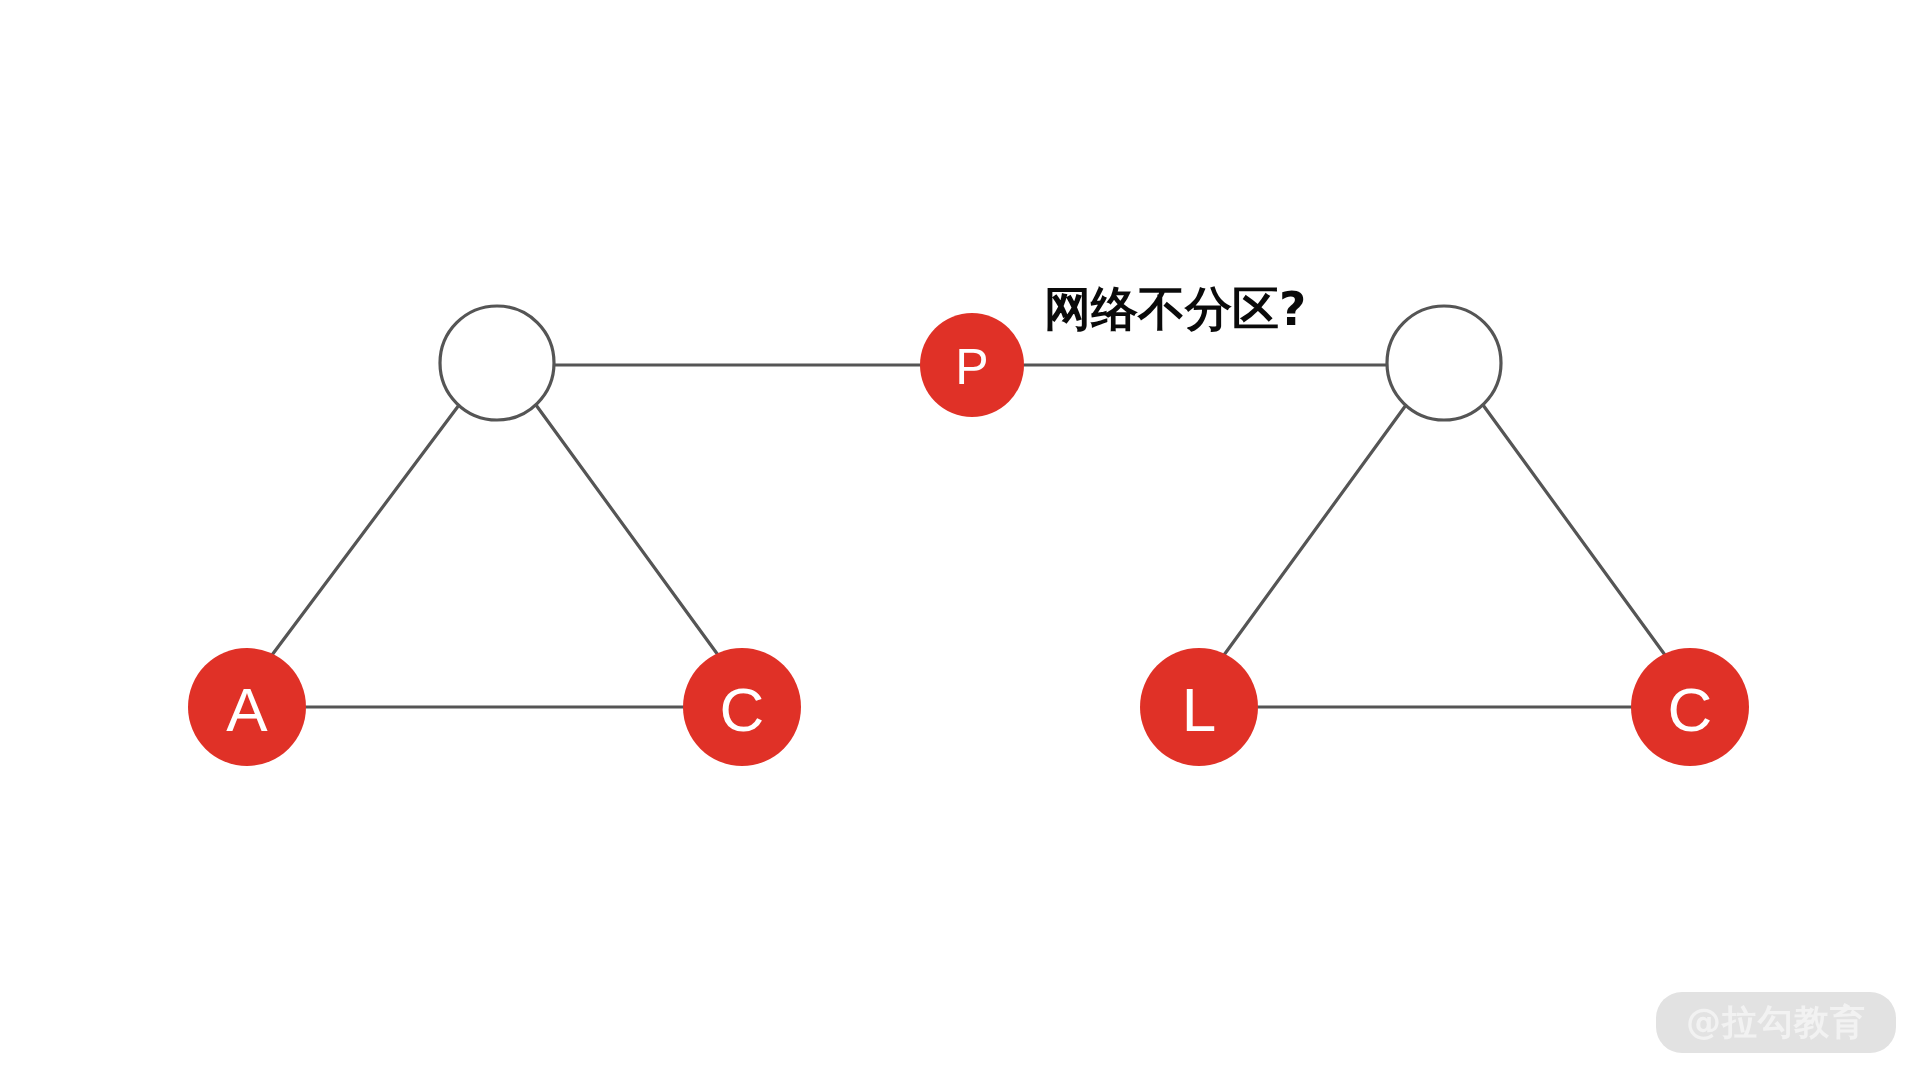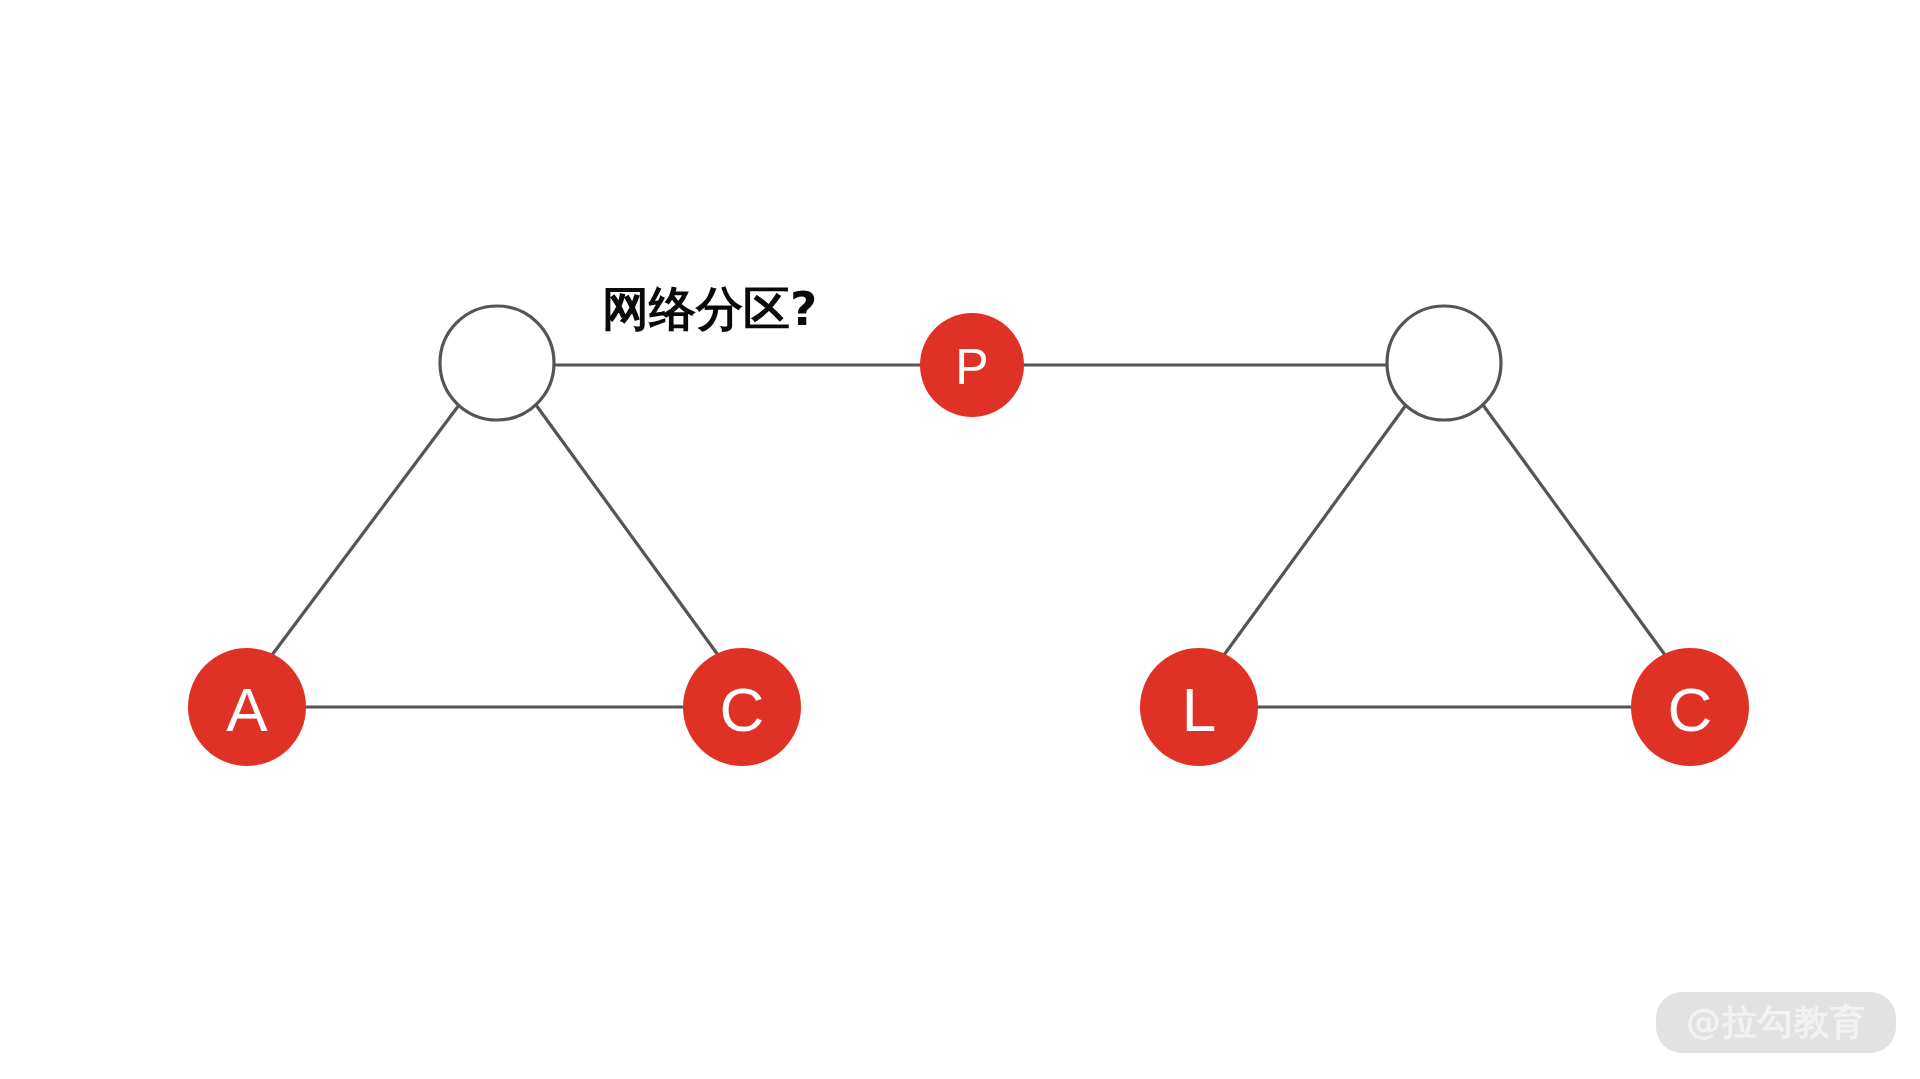--- a/index.html
+++ b/index.html
@@ -129,18 +129,18 @@
       <text class="node-letter" x="1199" y="709">L</text>
     </g>
 
     <g>
       <circle class="solid-node" cx="1690" cy="707" r="59" fill="#E03127"></circle>
       <text class="node-letter" x="1690" y="709">C</text>
     </g>
 
   </svg>
 
-  <div class="edge-label" style="left: 602px; top: 285px;">网络分区?</div>
 
+  <div class="edge-label" style="left: 1044px; top: 285px;">网络不分区?</div>
 
   <div id="watermark">@拉勾教育</div>
 
 </div>
 
 </body></html>

